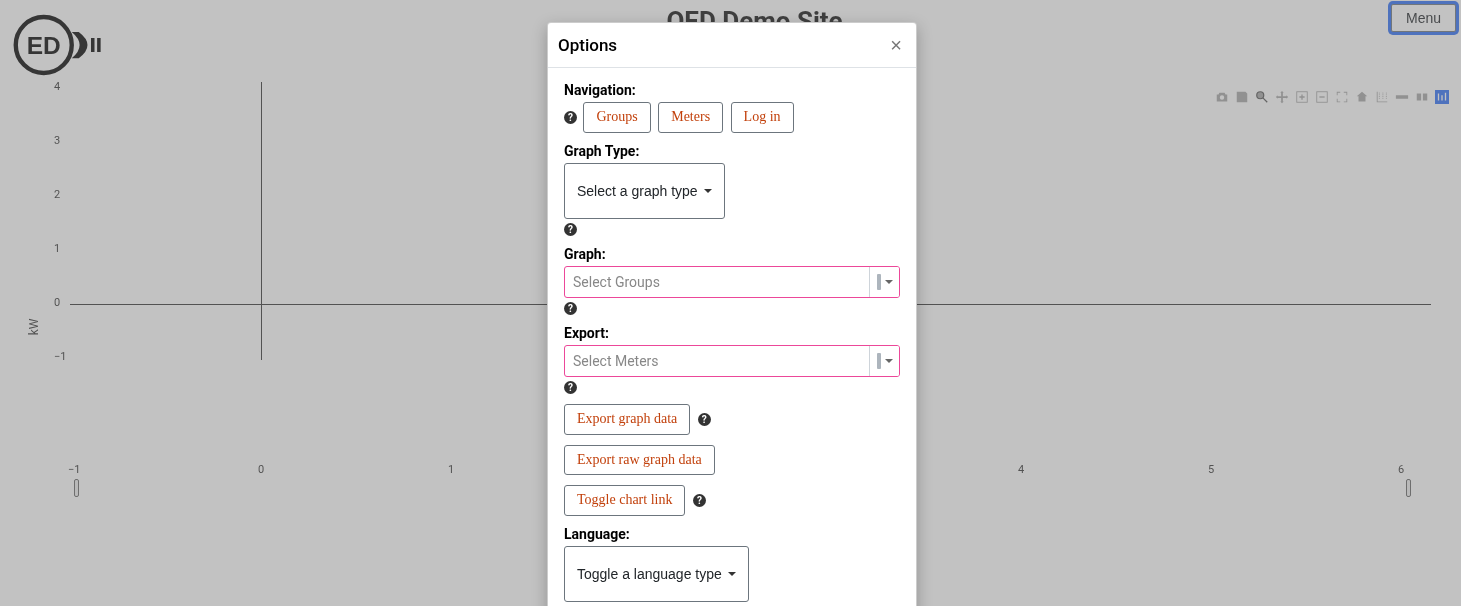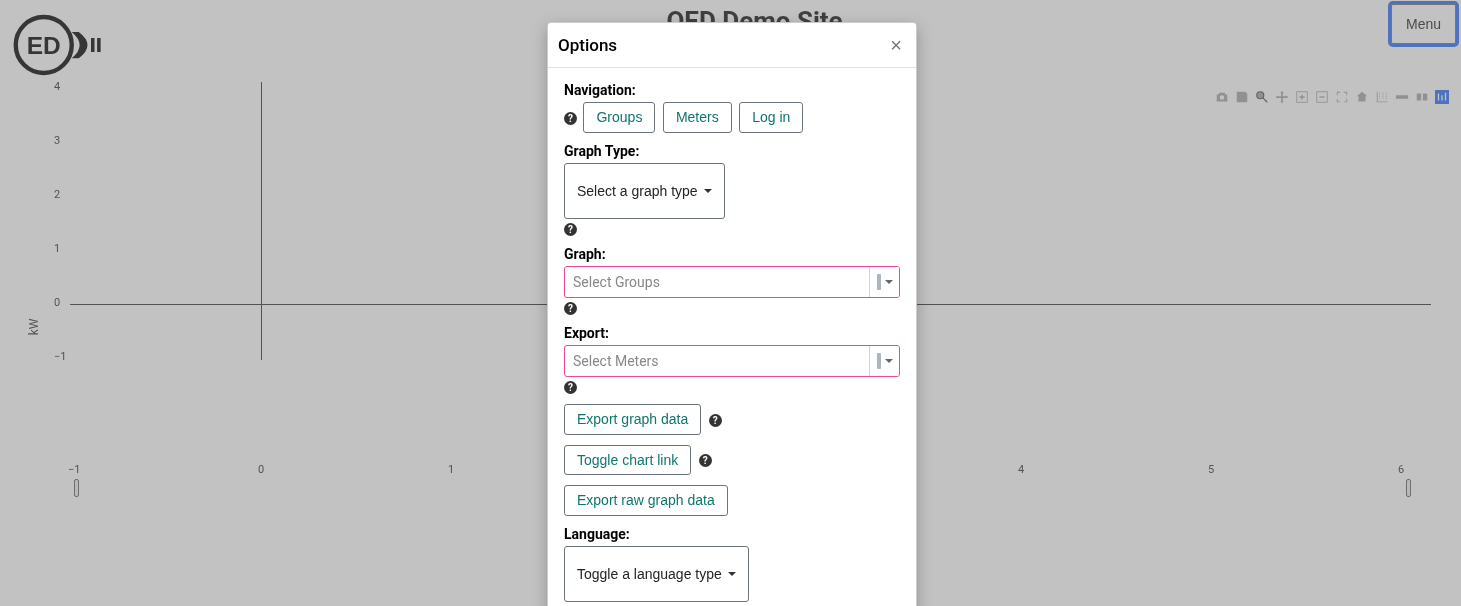--- a/index.html
+++ b/index.html
@@ -39,21 +39,21 @@
     transform: translateX(-50%);
     font-size: 26px;
     font-weight: 700;
     color: #111;
     margin-left: 24px;
   }
   .menu-btn {
     position: absolute;
     top: 4px;
     right: 5px;
-    padding: 11px 14px;
+    padding: 5px 14px;
     border: 1px solid #6c757d;
     background: #fff;
     color: #212529;
     font-size: 14px;
     border-radius: 2px;
     cursor: pointer;
     box-shadow: 0 0 0 3px #2d6ef6;
   }
 
   .logo {
@@ -191,24 +191,25 @@
     line-height: 13px;
     vertical-align: middle;
     margin-right: 3px;
   }
   .btn {
     display: inline-block;
     padding: 6px 12px;
     border: 1px solid #6c757d;
     border-radius: 3px;
     background: #fff;
-    color: #0f766e;
+    color: #c2410c;
     font-size: 14px;
     cursor: pointer;
     line-height: 1.2;
+    font-family: Liberation Serif, serif;
   }
   .nav-row .btn { margin-right: 4px; }
   .dropdown-btn {
     padding: 19px 12px;
     border: 1px solid #6c757d;
     border-radius: 3px;
     background: #fff;
     color: #212529;
     font-size: 14px;
     cursor: pointer;
@@ -440,25 +441,25 @@
       </div>
       <span class="help help-under">?</span>
     </div>
 
     
     <div class="block">
       <button class="btn">Export graph data</button>
       <span class="help help-after">?</span>
     </div>
     <div class="block">
+      <button class="btn">Export raw graph data</button>
+    </div>
+    <div class="block">
       <button class="btn">Toggle chart link</button>
       <span class="help help-after">?</span>
-    </div>
-    <div class="block">
-      <button class="btn">Export raw graph data</button>
     </div>
 
     
     <div class="block">
       <span class="section-label">Language:</span>
       <button class="dropdown-btn">
         <span>Toggle a language type</span>
         <span class="caret"></span>
       </button>
       <span class="help help-under">?</span>

